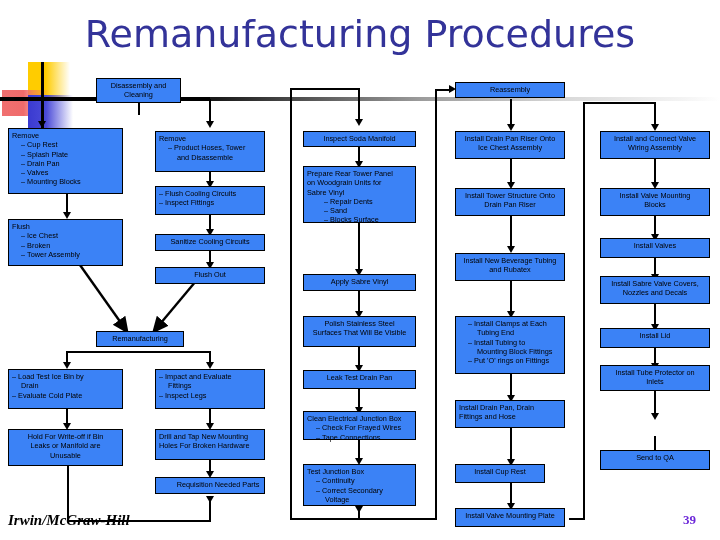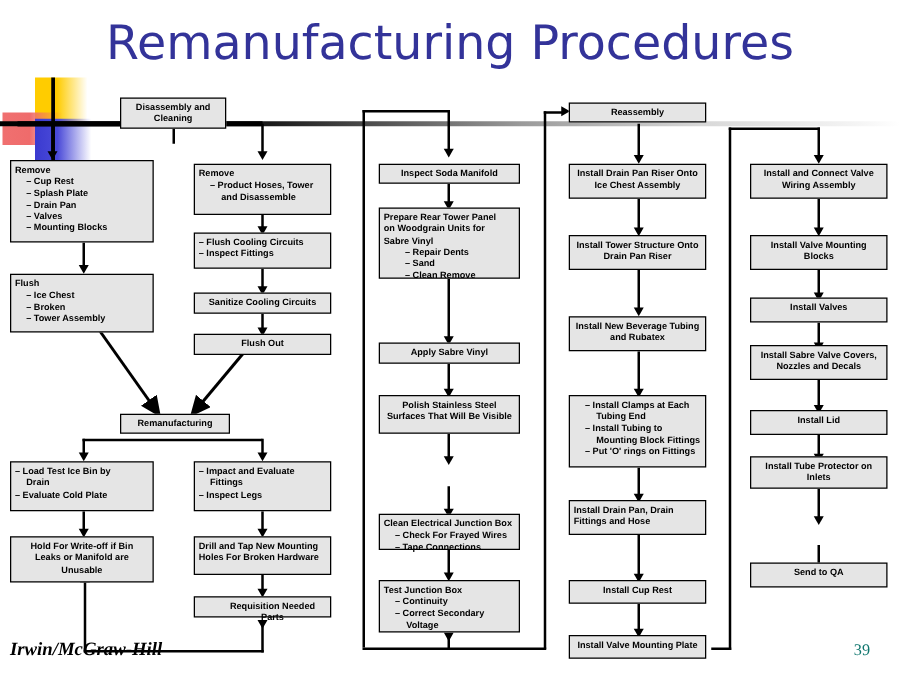--- a/index.html
+++ b/index.html
@@ -27,24 +27,23 @@
      background:linear-gradient(to right,#3a3ad0 0%,#4a4ad8 40%,rgba(70,70,216,0) 100%);}
   .logo-vline{position:absolute;left:41px;top:0px;width:3px;height:70px;background:#000;}
   .logo-hline{position:absolute;left:14px;top:36px;width:106px;height:3px;background:#000;}
 
   
   .greybar{position:absolute;left:0;top:97px;width:720px;height:4px;
     background:linear-gradient(to right,#000000 0%,#1a1a1a 30%,#9a9a9a 58%,#d8d8d8 78%,#f4f4f4 95%,#ffffff 100%);}
 
   
   .box{
-    position:absolute;box-sizing:border-box;border:1px solid #000;background:#e5e5e5;
+    position:absolute;box-sizing:border-box;border:1px solid #000;background:#3b82f6;
     font-size:7.3px;line-height:9.3px;color:#000;padding:2px 3px;
     font-family:"Liberation Sans","DejaVu Sans",sans-serif;
-    font-weight:bold;
   }
   .box.ctr{text-align:center;}
   .box.lft{text-align:left;}
   .box .hd{display:block;}
   .box ul{margin:0;padding:0;list-style:none;}
   .box li{display:block;white-space:pre;}
   .box li::before{content:"\2013\00a0";}
   .box.indent li{padding-left:9px;}
   .box.indent2 li{padding-left:17px;}
   .cont{display:block;white-space:pre;}
@@ -57,22 +56,22 @@
   .ar{position:absolute;width:0;height:0;}
   .ar-d{border-left:4px solid transparent;border-right:4px solid transparent;border-top:7px solid #000;}
   .ar-u{border-left:4px solid transparent;border-right:4px solid transparent;border-bottom:7px solid #000;}
   .ar-r{border-top:4px solid transparent;border-bottom:4px solid transparent;border-left:7px solid #000;}
   
   .diag{position:absolute;left:0;top:0;width:720px;height:540px;pointer-events:none;}
 
   
   .footer{position:absolute;left:8px;top:512px;font-size:15px;font-style:italic;
      font-family:"Liberation Serif","DejaVu Serif",serif;font-weight:bold;color:#000;}
-  .pagenum{position:absolute;left:683px;top:512px;font-size:13px;font-weight:normal;
-     font-family:"Liberation Serif","DejaVu Serif",serif;color:#0f766e;}
+  .pagenum{position:absolute;left:683px;top:512px;font-size:13px;font-weight:bold;
+     font-family:"Liberation Serif","DejaVu Serif",serif;color:#6d28d9;}
 </style>
 </head>
 <body>
 
 <div id="slide">
 
   <div class="title">Remanufacturing Procedures</div>
 
   <div class="logo">
     <div class="sq sq-yellow"></div>
@@ -287,33 +286,36 @@
     <span>Inspect Soda Manifold</span>
   </div>
 
   <div class="box lft indent2" style="left:303px;top:166px;width:113px;height:57px;">
     <span class="cont">Prepare Rear Tower Panel
 on Woodgrain Units for
 Sabre Vinyl</span>
     <ul>
       <li>Repair Dents</li>
       <li>Sand</li>
-      <li>Clean Remove</li>
+      <li>Blocks Surface</li>
     </ul>
   </div>
 
   <div class="box ctr" style="left:303px;top:274px;width:113px;height:17px;">
     <span>Apply Sabre Vinyl</span>
   </div>
 
   <div class="box ctr" style="left:303px;top:316px;width:113px;height:31px;">
     <span class="cont">Polish Stainless Steel
 Surfaces That Will Be Visible</span>
   </div>
 
+  <div class="box ctr" style="left:303px;top:370px;width:113px;height:19px;">
+    <span>Leak Test Drain Pan</span>
+  </div>
 
   <div class="box lft indent" style="left:303px;top:464px;width:113px;height:42px;">
     <span class="hd">Test Junction Box</span>
     <ul>
       <li>Continuity</li>
       <li>Correct Secondary</li>
     </ul>
     <span class="cont" style="padding-left:18px;display:block;">Voltage</span>
   </div>
 
@@ -352,21 +354,21 @@
     <ul>
       <li>Put 'O' rings on Fittings</li>
     </ul>
   </div>
 
   <div class="box lft" style="left:455px;top:400px;width:110px;height:28px;">
     <span class="cont">Install Drain Pan, Drain
 Fittings and Hose</span>
   </div>
 
-  <div class="box ctr" style="left:455px;top:464px;width:110px;height:19px;">
+  <div class="box ctr" style="left:455px;top:464px;width:90px;height:19px;">
     <span>Install Cup Rest</span>
   </div>
 
   <div class="box ctr" style="left:455px;top:508px;width:110px;height:19px;">
     <span>Install Valve Mounting Plate</span>
   </div>
 
   <div class="box ctr" style="left:600px;top:131px;width:110px;height:28px;">
     <span class="cont">Install and Connect Valve
 Wiring Assembly</span>

